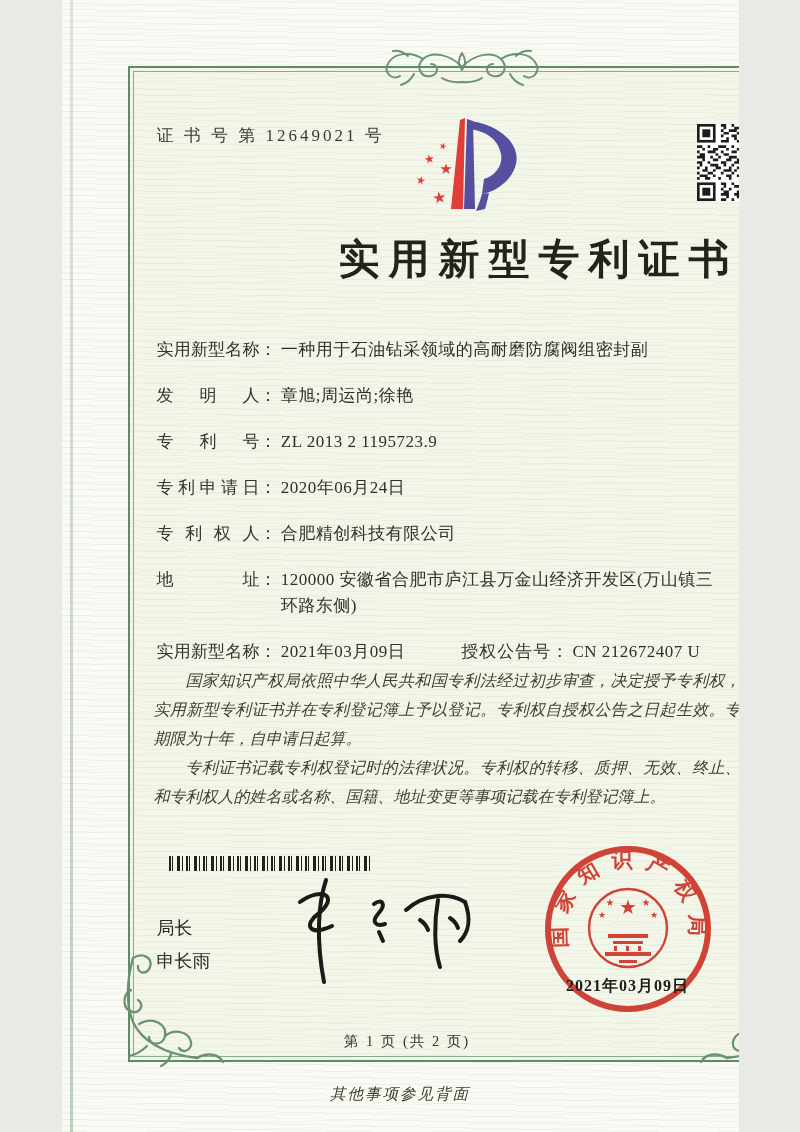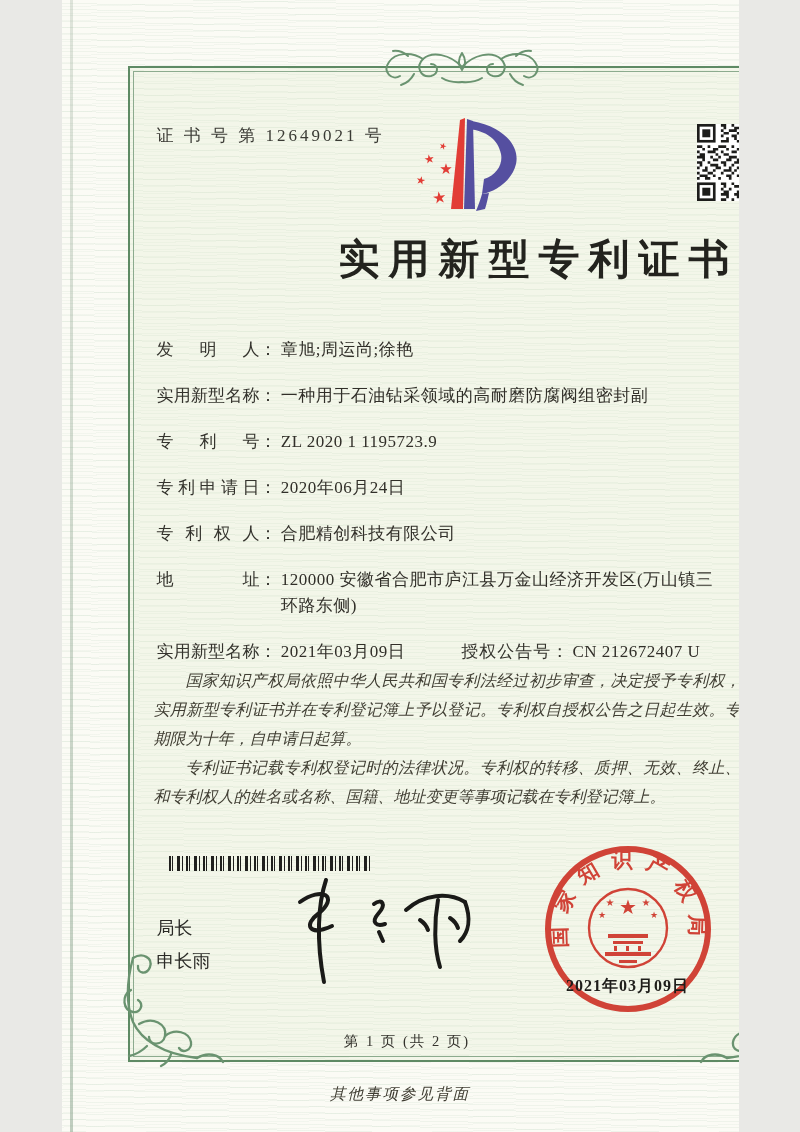--- a/index.html
+++ b/index.html
@@ -162,30 +162,30 @@
         M9 26h3v1h-3z M14 26h2v1h-2z M18 26h1v1h-1z M26 26h1v1h-1z
         M11 27h1v1h-1z M15 27h1v1h-1z M19 27h2v1h-2z M24 27h1v1h-1z
         M9 28h2v1h-2z M13 28h1v1h-1z M16 28h3v1h-3z M22 28h1v1h-1z M27 28h1v1h-1z"></path>
     </g>
   </svg>
 
   <div class="abs title">实用新型专利证书</div>
 
   <div class="abs fields">
     <div class="row">
+      <span class="lbl">实用新型名称</span><span class="colon">：</span>
+      <span class="val">一种用于石油钻采领域的高耐磨防腐阀组密封副</span>
+    </div>
+    <div class="row">
       <span class="lbl">发明人</span><span class="colon">：</span>
       <span class="val">章旭;周运尚;徐艳</span>
     </div>
     <div class="row">
-      <span class="lbl">实用新型名称</span><span class="colon">：</span>
-      <span class="val">一种用于石油钻采领域的高耐磨防腐阀组密封副</span>
-    </div>
-    <div class="row">
       <span class="lbl">专利号</span><span class="colon">：</span>
-      <span class="val">ZL 2020 1 1195723.9</span>
+      <span class="val">ZL 2013 2 1195723.9</span>
     </div>
     <div class="row">
       <span class="lbl">专利申请日</span><span class="colon">：</span>
       <span class="val">2020年06月24日</span>
     </div>
     <div class="row">
       <span class="lbl">专利权人</span><span class="colon">：</span>
       <span class="val">合肥精创科技有限公司</span>
     </div>
     <div class="row wraprow">

